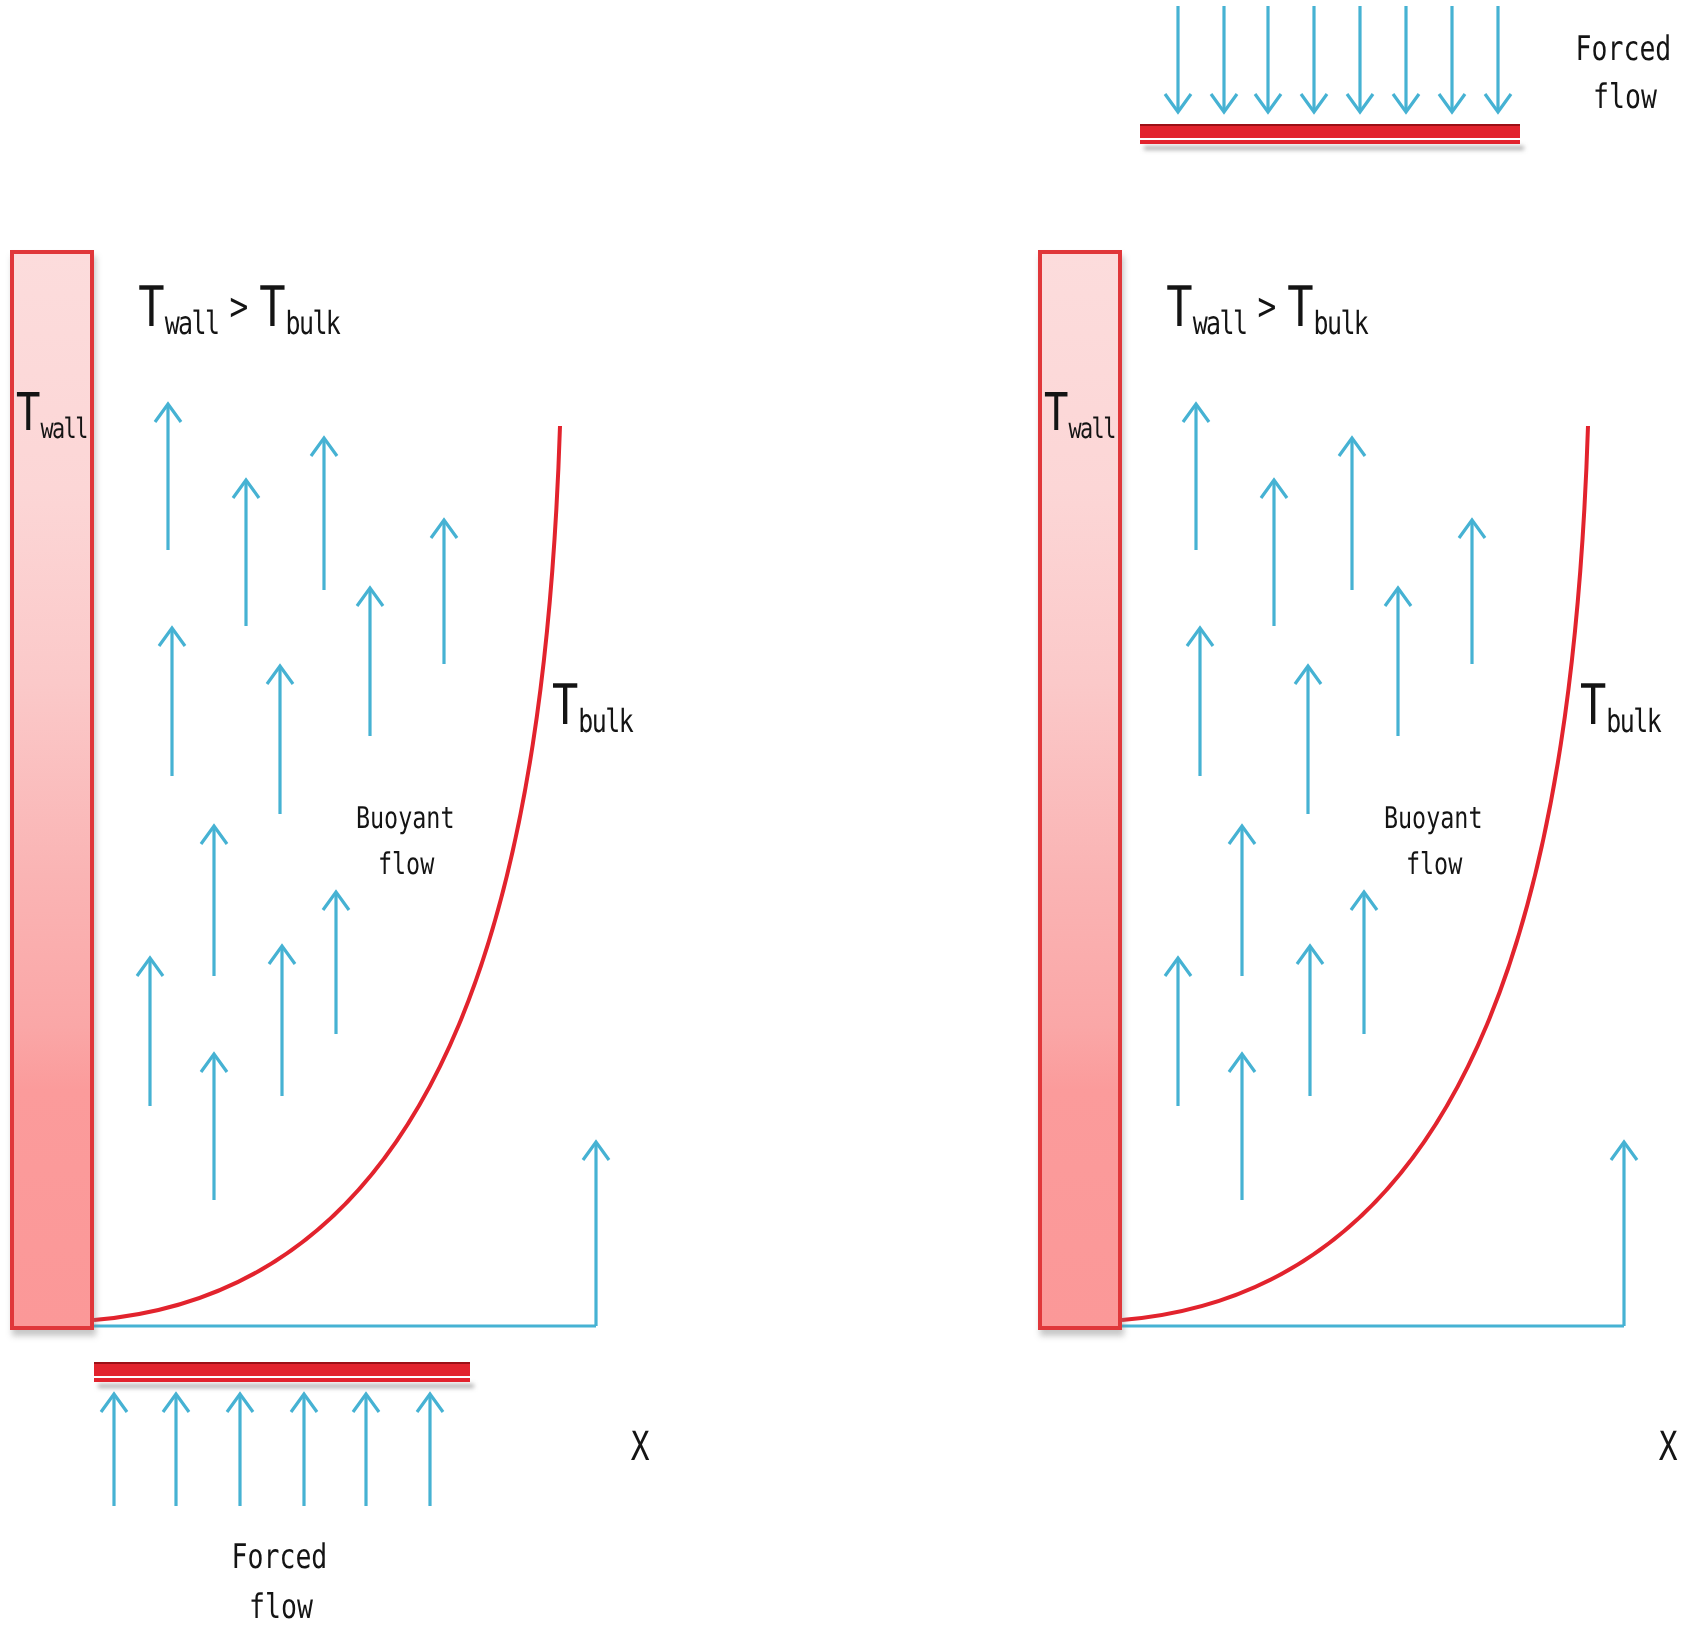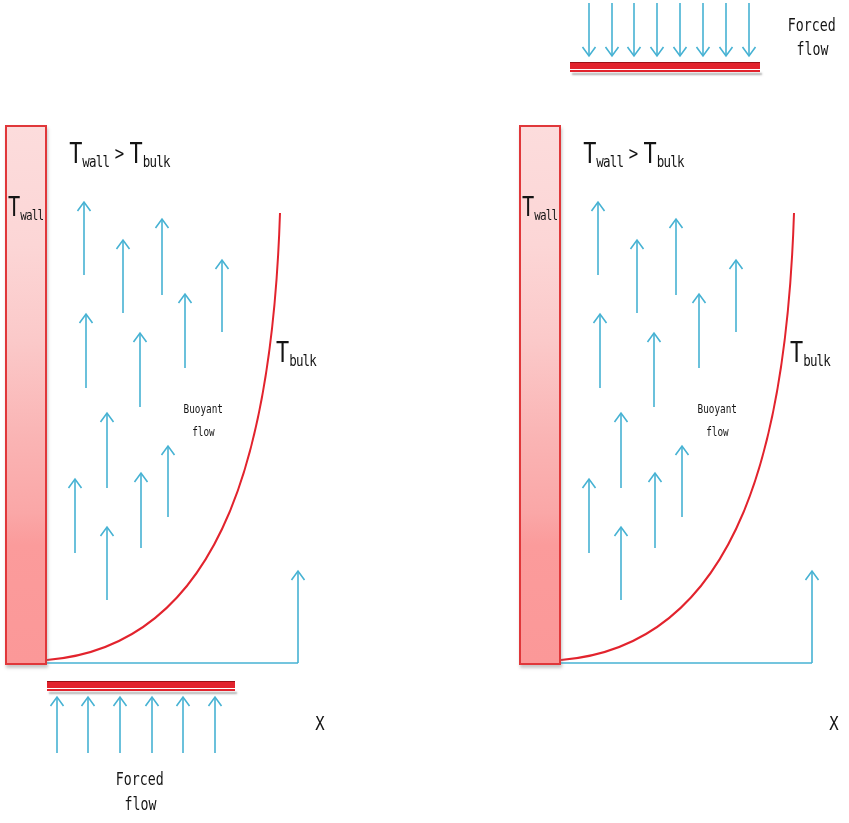--- a/index.html
+++ b/index.html
@@ -20,21 +20,21 @@
   .nw-l{display:inline-block;transform:scaleX(.78);transform-origin:0 50%;}
   .bigT{font-size:28px;}
   .sub{font-size:16px;position:relative;top:4px;letter-spacing:-1px;}
   .op{font-size:20px;position:relative;top:-3px;margin:0 7px;}
   .sm .bigT{font-size:26px;}
   .sm .sub{font-size:14px;}
 
   .title{top:137px;left:55px;width:200px;text-align:left;}
   .wall-lbl{top:192px;left:2px;width:46px;text-align:right;}
   .bulk-lbl{top:320px;left:276px;margin-top:16px;}
-  .buoy{top:398px;left:148px;width:110px;text-align:center;font-size:12px;line-height:23px;}
+  .buoy{top:398px;left:148px;width:110px;text-align:center;font-size:15px;line-height:23px;}
   .xlbl{top:711px;left:301px;width:38px;text-align:center;font-size:20px;}
   .forced-lbl{font-size:17px;text-align:center;}
   .forced-lbl-bottom{top:767px;left:92px;width:96px;line-height:25px;}
   .forced-lbl-top{top:13px;left:259px;width:78px;line-height:24px;}
 
   
   .fbar{position:absolute;}
   .fbar-bottom{left:47px;top:681px;width:188px;}
   .fbar-top{left:56px;top:62px;width:190px;}
   .fbar .thick{height:6px;background:#e2232d;border-top:1px solid #9c1016;}

